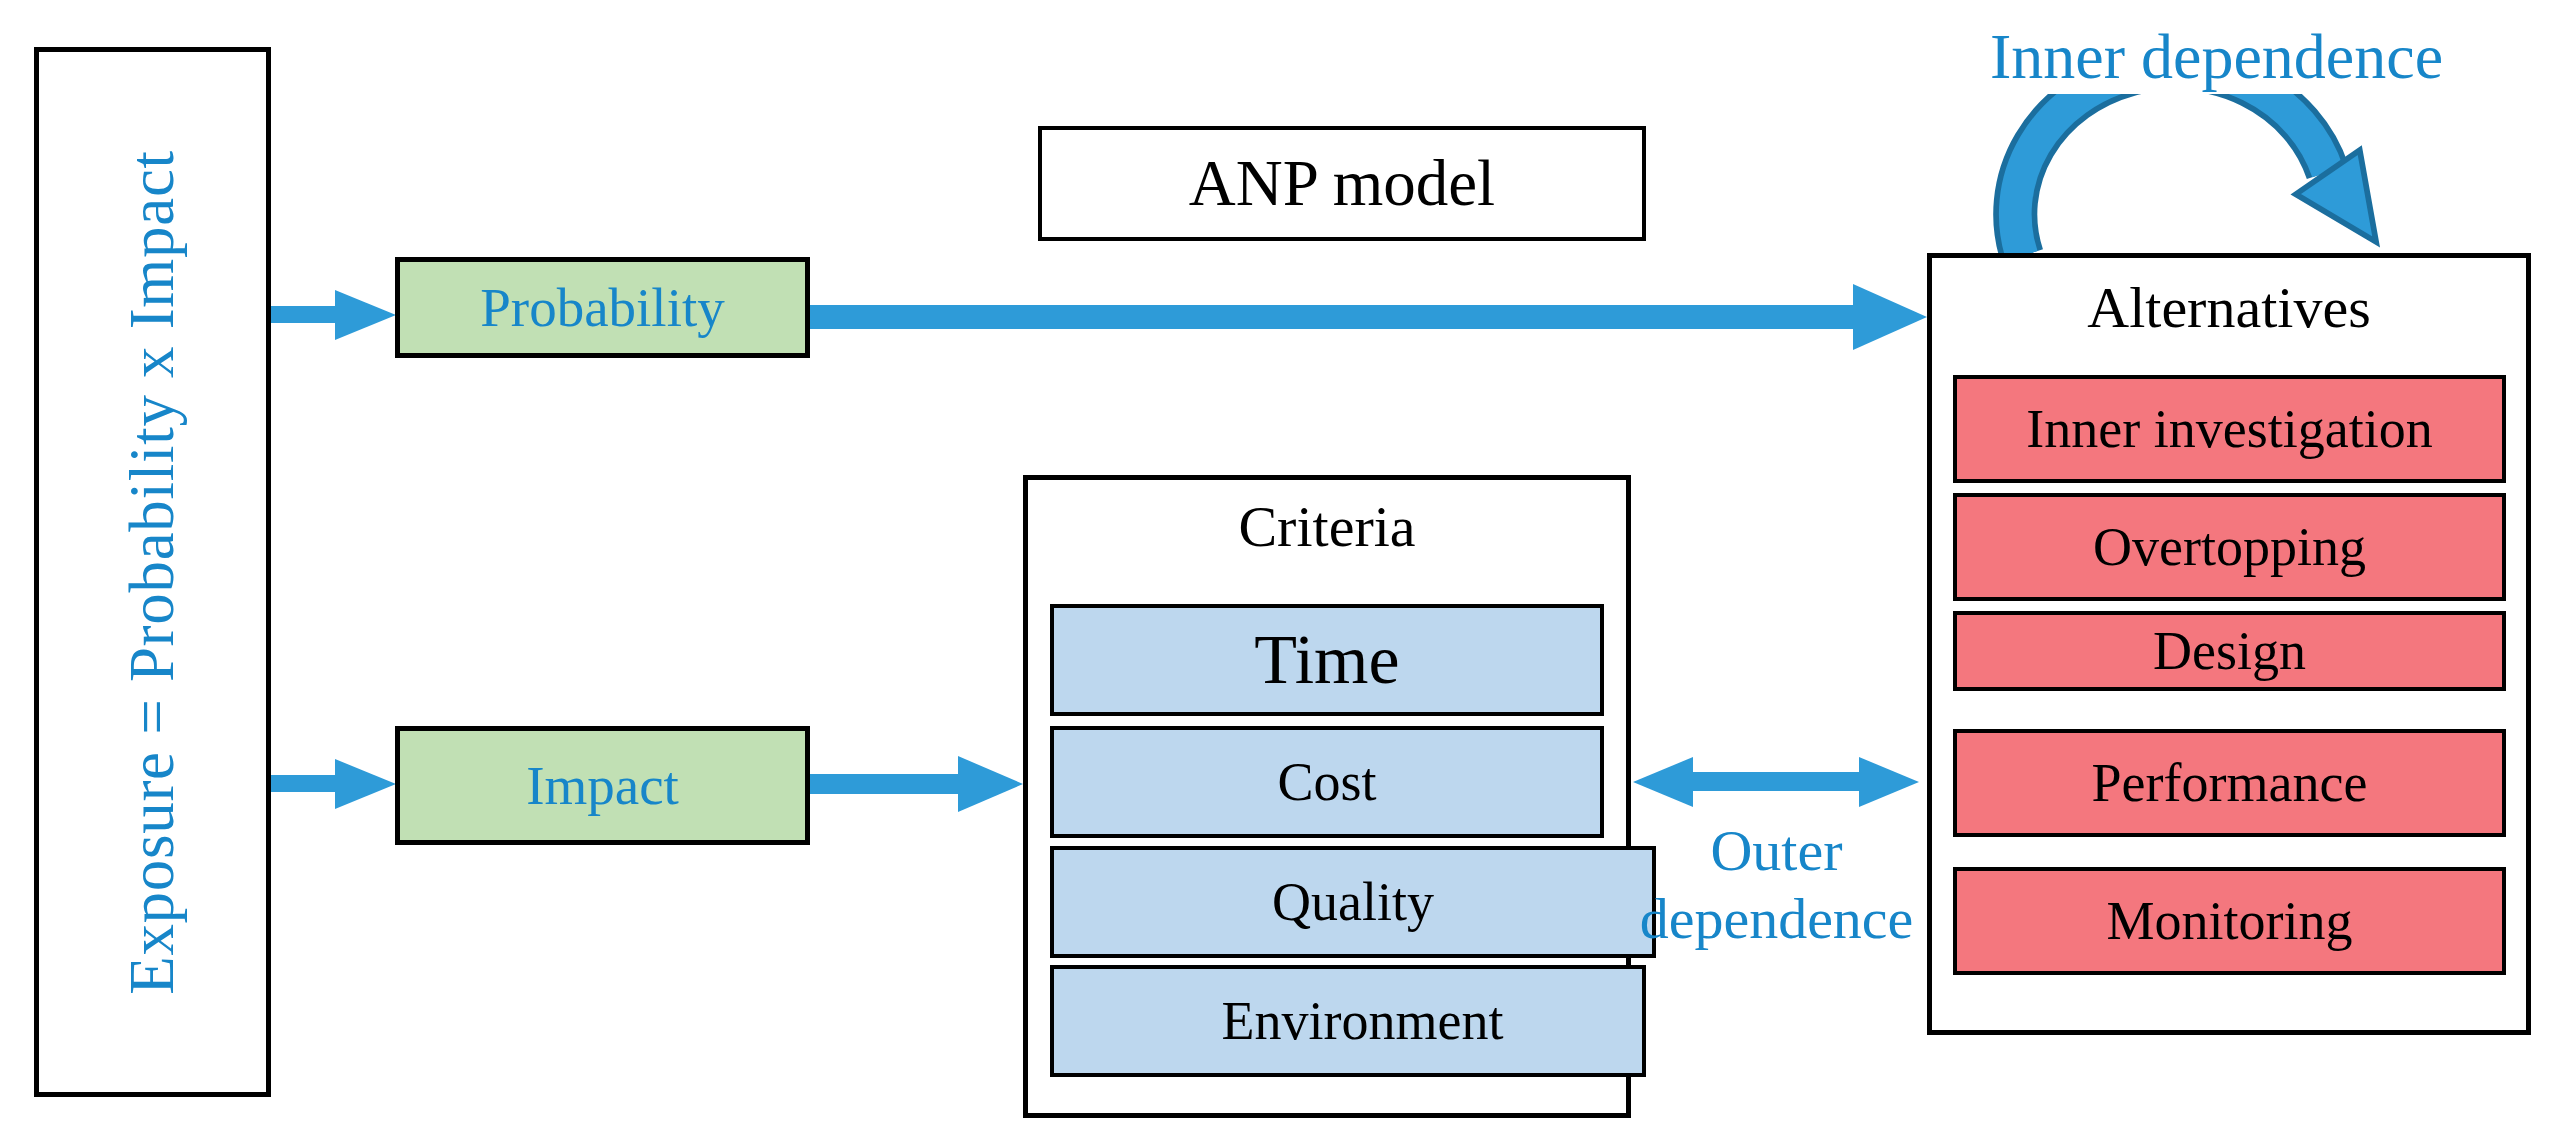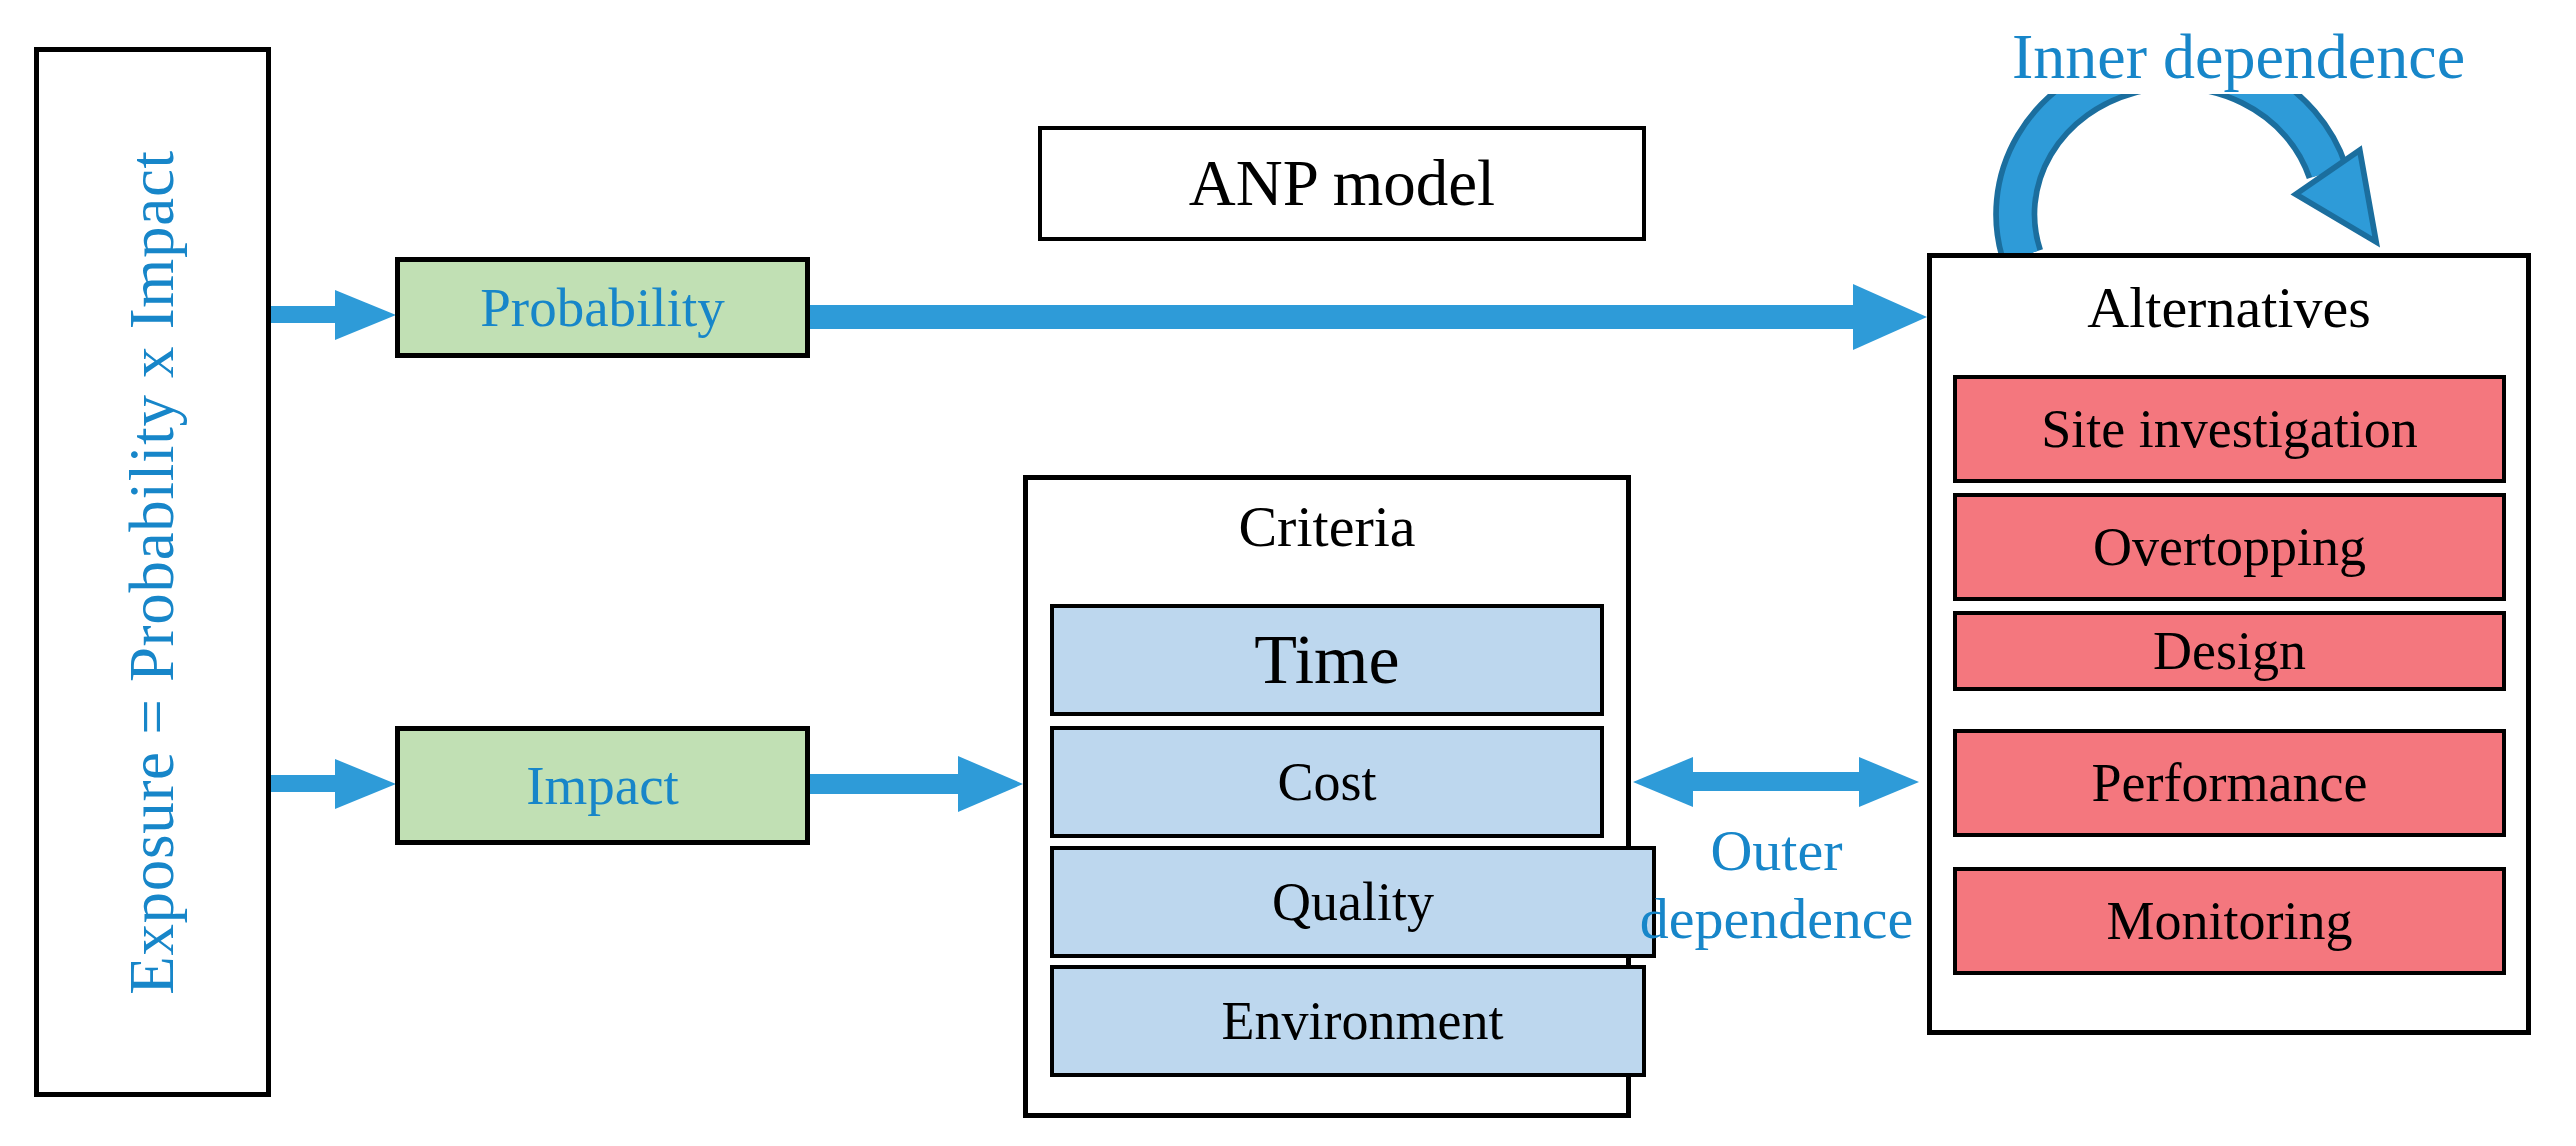--- a/index.html
+++ b/index.html
@@ -98,31 +98,31 @@
   <div class="fillbox" style="left:1050px;top:965px;width:596px;height:112px;background:var(--box-light-blue);font-size:54px;padding-left:29px;">Environment</div>
 
   <div class="arrow" style="left:1633px;top:756px;width:286px;height:51px;">
     <div class="head-left" style="border-width:25.6px 60px 25.6px 0;"></div>
     <div class="shaft" style="height:18.5px;"></div>
     <div class="head-right" style="border-width:25.6px 0 25.6px 60px;"></div>
   </div>
 
   <div class="abs blue-text" style="left:1599px;top:817px;width:355px;font-size:58px;line-height:1.18;text-align:center;">Outer dependence</div>
 
-  <div class="abs blue-text" style="left:1990px;top:20px;width:497px;font-size:64px;text-align:center;">Inner dependence</div>
+  <div class="abs blue-text" style="left:1990px;top:20px;width:497px;font-size:64px;">Inner dependence</div>
 
   <svg class="abs" style="left:1990px;top:94px;" width="448" height="165" viewBox="0 0 630 232">
     <path d="M 45 228 A 210 192 0 0 1 475 110" fill="none" stroke="var(--arc-outline)" stroke-width="62"></path>
     <path d="M 45 228 A 210 192 0 0 1 475 110" fill="none" stroke="var(--arrow-blue)" stroke-width="46"></path>
     <polygon points="520,79 430,141 543,208" fill="var(--arrow-blue)" stroke="var(--arc-outline)" stroke-width="8"></polygon>
   </svg>
 
   <div class="box" style="left:1927px;top:253px;width:604px;height:782px;">
     <div class="center-flex" style="position:absolute;left:0;top:15.6px;width:100%;font-size:58px;text-align:right;">Alternatives</div>
   </div>
-  <div class="fillbox" style="left:1953px;top:375px;width:553px;height:108px;background:var(--box-red);font-size:54px;">Site investigation</div>
+  <div class="fillbox" style="left:1953px;top:375px;width:553px;height:108px;background:var(--box-red);font-size:54px;">Inner investigation</div>
   <div class="fillbox" style="left:1953px;top:493px;width:553px;height:108px;background:var(--box-red);font-size:54px;">Overtopping</div>
   <div class="fillbox" style="left:1953px;top:611px;width:553px;height:80px;background:var(--box-red);font-size:54px;">Design</div>
   <div class="fillbox" style="left:1953px;top:729px;width:553px;height:108px;background:var(--box-red);font-size:54px;">Performance</div>
   <div class="fillbox" style="left:1953px;top:847px;width:553px;height:108px;background:var(--box-red);font-size:54px;margin-top:20px;">Monitoring</div>
 
 </div>
 
 
 </body></html>

